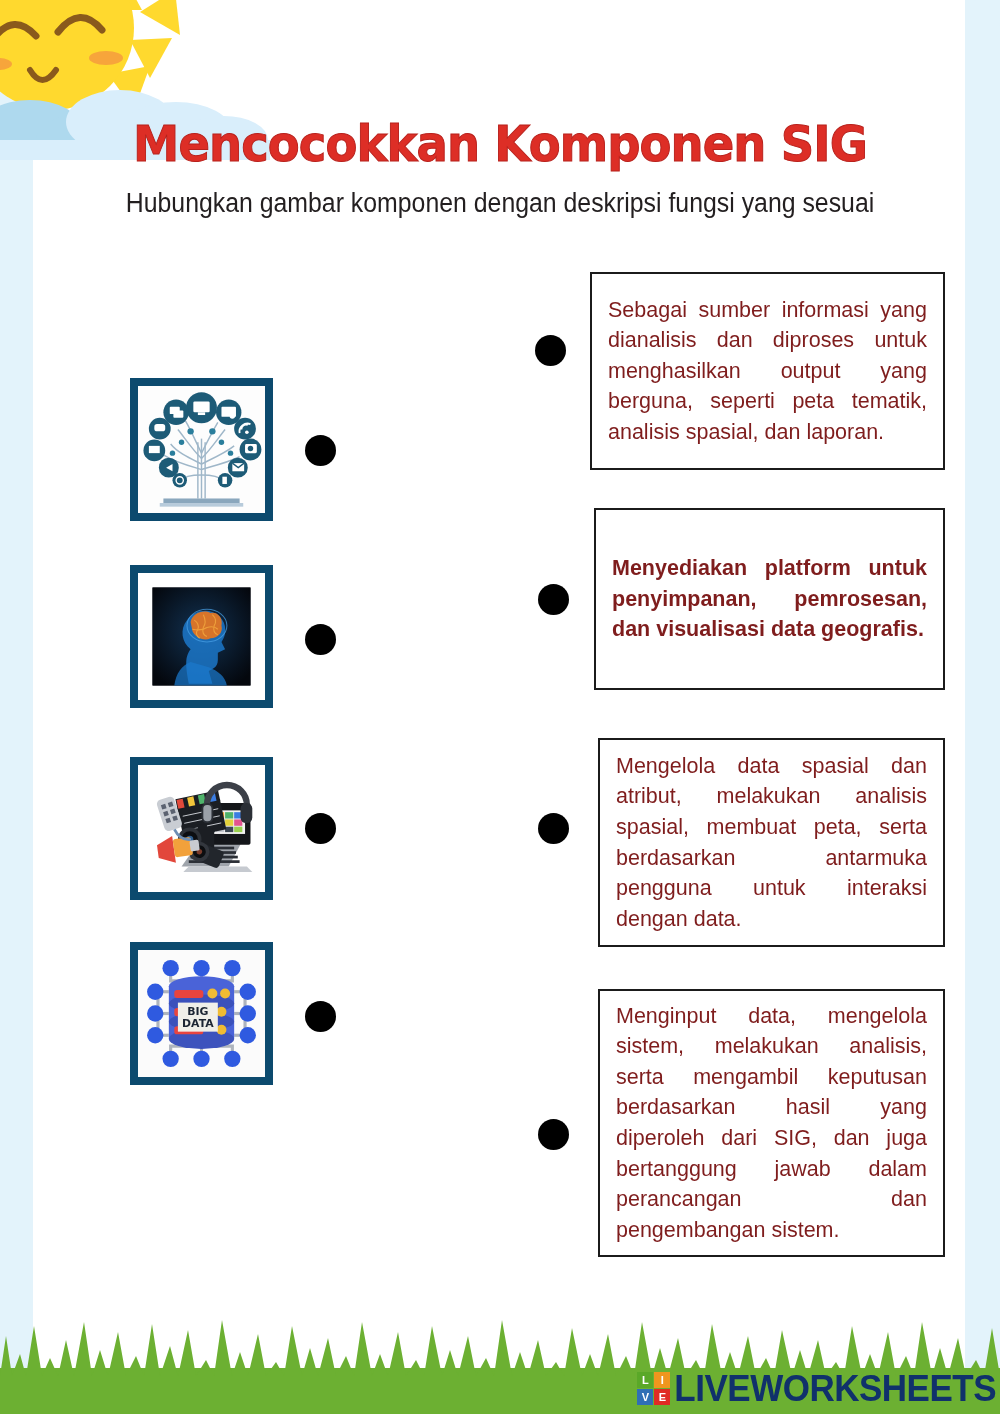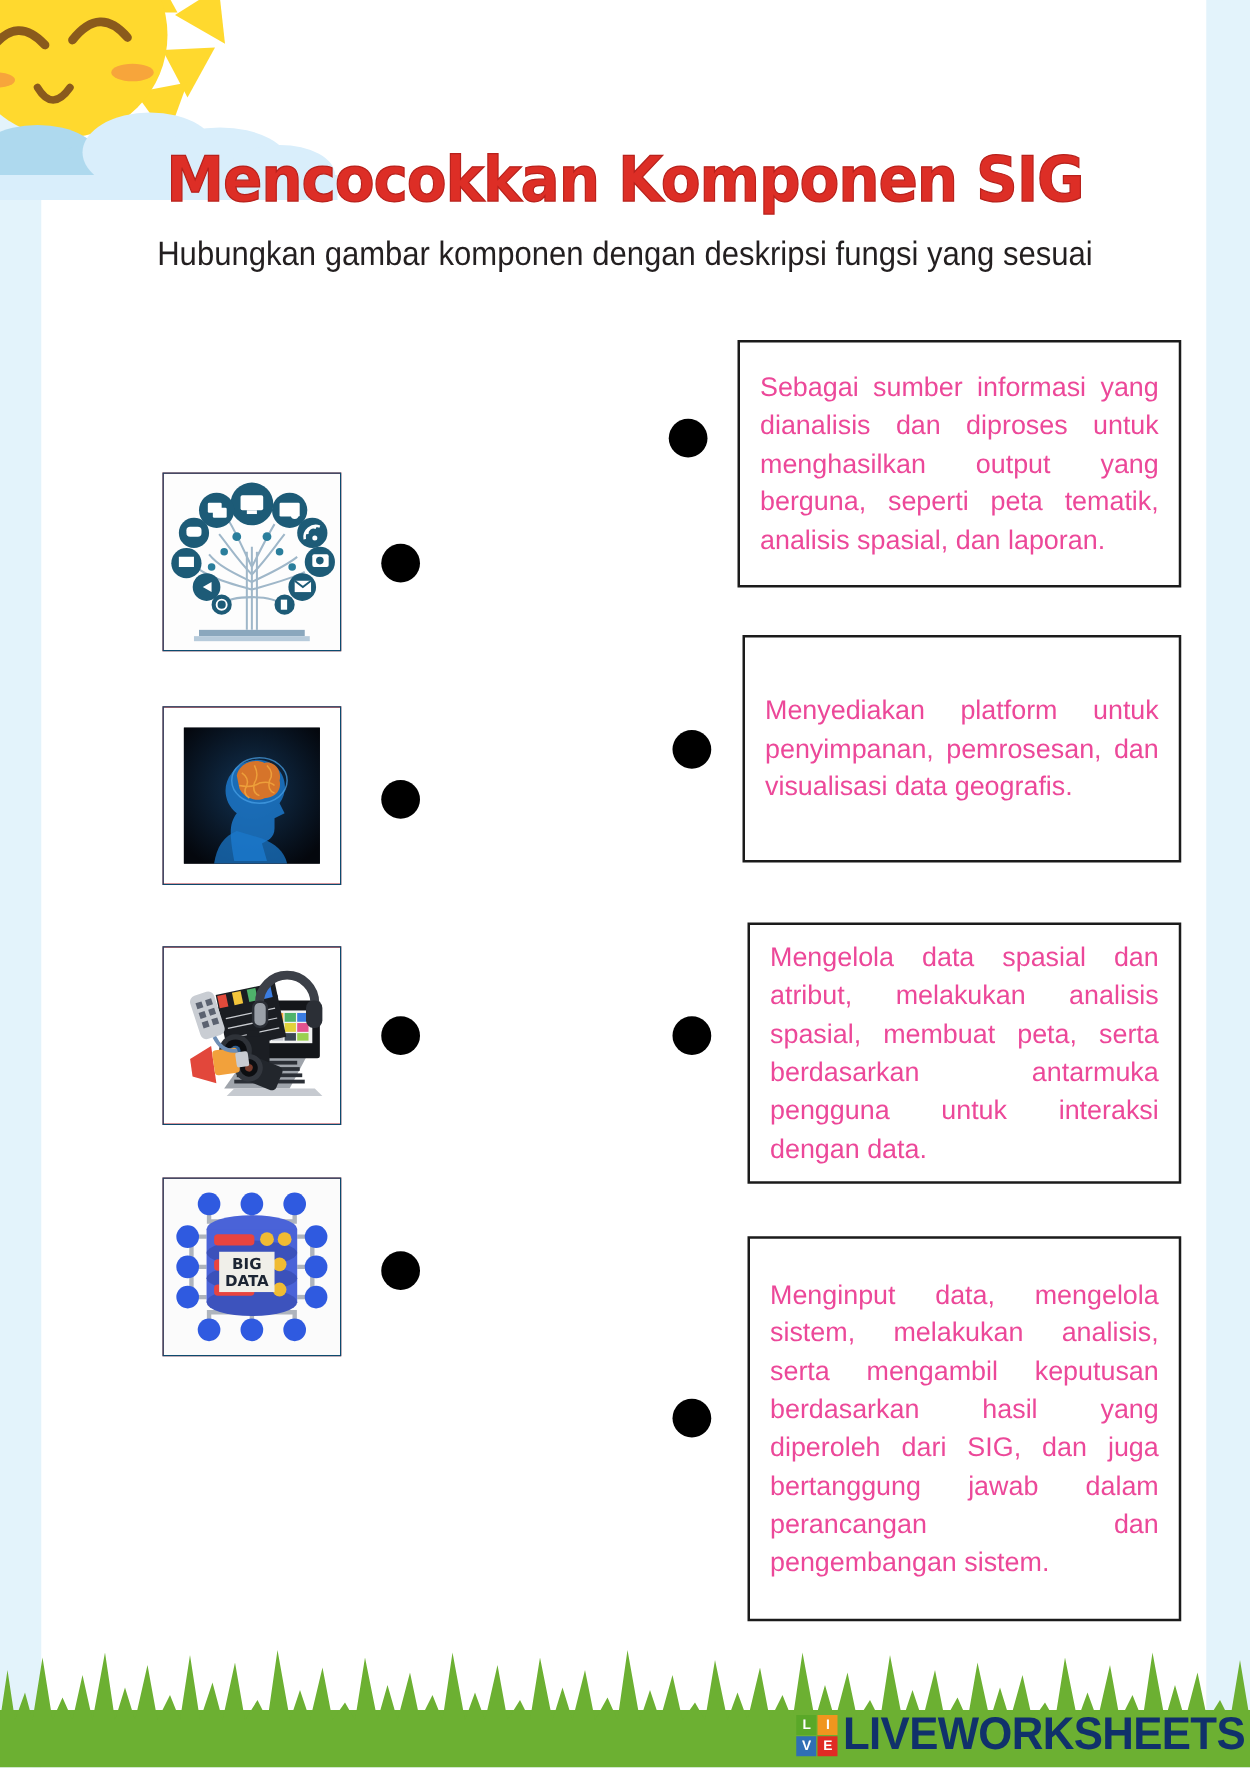--- a/index.html
+++ b/index.html
@@ -40,42 +40,42 @@
     font-family:"Liberation Sans", sans-serif;
     font-size:27px;color:#231f20;
     transform:scaleX(0.92);
     white-space:nowrap;
   }
 
   
   .thumb{
     position:absolute;
     width:143px;height:143px;
-    border:1px solid #0c4a6e;
-    background:#ef4444;
+    border:8px solid #0c4a6e;
+    background:#1d4ed8;
     box-sizing:border-box;
     overflow:hidden;
   }
   .thumb svg{display:block;width:100%;height:100%;}
 
   .dot{
     position:absolute;width:31px;height:31px;border-radius:50%;
     background:#000;
   }
 
   .descbox{
     position:absolute;
     border:2px solid #1b1b1b;
     box-sizing:border-box;
     background:#fff;
     padding:14px 16px;
     font-family:"Liberation Sans", sans-serif;
     font-size:21.5px;
     line-height:1.42;
-    color:#ec4899;
+    color:#7f1d1d;
     text-align:justify;
     text-justify:inter-word;
     display:flex;
     align-items:center;
   }
   .descbox > span{display:block;width:100%;}
 
   
   #lw-logo{
     position:absolute;right:4px;bottom:6px;
@@ -367,29 +367,29 @@
 
   <div class="dot" style="left:535px;top:335px;"></div>
   <div class="dot" style="left:538px;top:584px;"></div>
   <div class="dot" style="left:538px;top:813px;"></div>
   <div class="dot" style="left:538px;top:1119px;"></div>
 
   <div class="descbox" style="left:590px;top:272px;width:355px;height:198px;">
     <span>Sebagai sumber informasi yang dianalisis dan diproses untuk menghasilkan output yang berguna, seperti peta tematik, analisis spasial, dan laporan.</span>
   </div>
 
-  <div class="descbox" style="left:594px;top:508px;width:351px;height:182px;">
+  <div class="descbox" style="left:594px;top:508px;width:351px;height:182px;font-weight:bold;">
     <span>Menyediakan platform untuk penyimpanan, pemrosesan, dan visualisasi data geografis.</span>
   </div>
 
   <div class="descbox" style="left:598px;top:738px;width:347px;height:209px;">
     <span>Mengelola data spasial dan atribut, melakukan analisis spasial, membuat peta, serta berdasarkan antarmuka pengguna untuk interaksi dengan data.</span>
   </div>
 
-  <div class="descbox" style="left:598px;top:989px;width:347px;height:308px;">
+  <div class="descbox" style="left:598px;top:989px;width:347px;height:268px;">
     <span>Menginput data, mengelola sistem, melakukan analisis, serta mengambil keputusan berdasarkan hasil yang diperoleh dari SIG, dan juga bertanggung jawab dalam perancangan dan pengembangan sistem.</span>
   </div>
 
   <div id="decor-bottom">
     <svg viewBox="0 0 1000 118" width="1000" height="118" preserveAspectRatio="none">
       <rect x="0" y="72" width="1000" height="46" fill="#6cb032"></rect>
       <path fill="#6cb032" d="M0,80
         L6,40 L12,80 L20,58 L26,80 L34,30 L42,80 L50,62 L58,80 L66,44 L74,80
         L84,26 L92,80 L100,54 L108,80 L118,36 L126,80 L136,60 L144,80 L152,28 L160,80
         L170,50 L178,80 L188,34 L196,80 L206,64 L214,80 L222,24 L232,80 L240,56 L248,80

